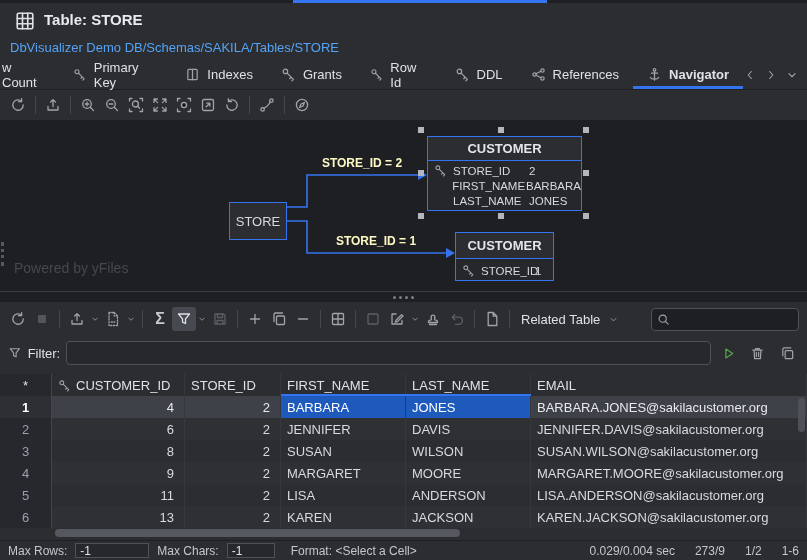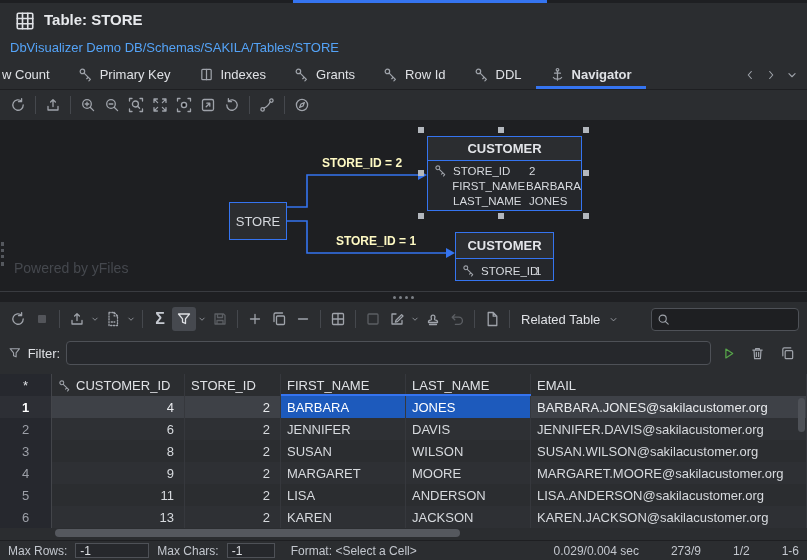--- a/index.html
+++ b/index.html
@@ -89,21 +89,21 @@
   .trow.current .c { background:#3e4147; color:#e8eaed; }
   .trow.current .c.gut { background:#2d2f35; color:#ffffff; font-weight:bold; }
   .c.sel { background:#1d5abc !important; color:#ffffff !important; }
   .vscroll-thumb { position:absolute; right:2px; top:28px; width:7px; height:34px; background:#4e5157; border-radius:4px; }
   .hscroll-thumb { position:absolute; left:55px; top:159px; width:405px; height:8px; background:#55585e; border-radius:4px; }
 
   
   .status { position:absolute; top:540px; left:0; width:807px; height:20px; background:#2b2d30; border-top:1px solid #1e1f22; display:flex; align-items:center; font-size:12px; color:#c3c7ce; padding:0 8px; gap:8px; }
   .status input { width:74px; height:15px; border:1px solid #4e5157; background:#26282c; color:#dfe1e5; font-size:12px; padding:0 4px; outline:none; }
   .status input.small { width:48px; }
-  .status .right { margin-left:auto; display:flex; gap:32px; color:#c3c7ce; }
+  .status .right { margin-left:auto; display:flex; gap:20px; color:#c3c7ce; }
 </style>
 </head>
 <body>
 
 <svg width="0" height="0" style="position:absolute">
   <defs>
     <symbol id="i-table" viewBox="0 0 16 16">
         <rect x="1.8" y="1.8" width="12.4" height="12.4" rx="1"></rect>
         <path d="M1.8 6h12.4M1.8 10.2h12.4M6 1.8v12.4M10.2 1.8v12.4"></path>
       </symbol>
@@ -273,20 +273,26 @@
         <svg class="ic" width="15" height="15">
           <use href="#i-key"></use>
         </svg>
         <span>Row Id</span>
       </div>
     <div class="tab">
         <svg class="ic" width="15" height="15">
           <use href="#i-key"></use>
         </svg>
         <span>DDL</span>
+      </div>
+    <div class="tab">
+        <svg class="ic" width="15" height="15">
+          <use href="#i-share"></use>
+        </svg>
+        <span>References</span>
       </div>
     <div class="tab active">
         <svg class="ic" width="15" height="15">
           <use href="#i-navigator"></use>
         </svg>
         <span>Navigator</span>
       </div>
     <div class="tab-chevs">
       <svg class="ic" width="14" height="14">
           <use href="#i-chevl"></use>

